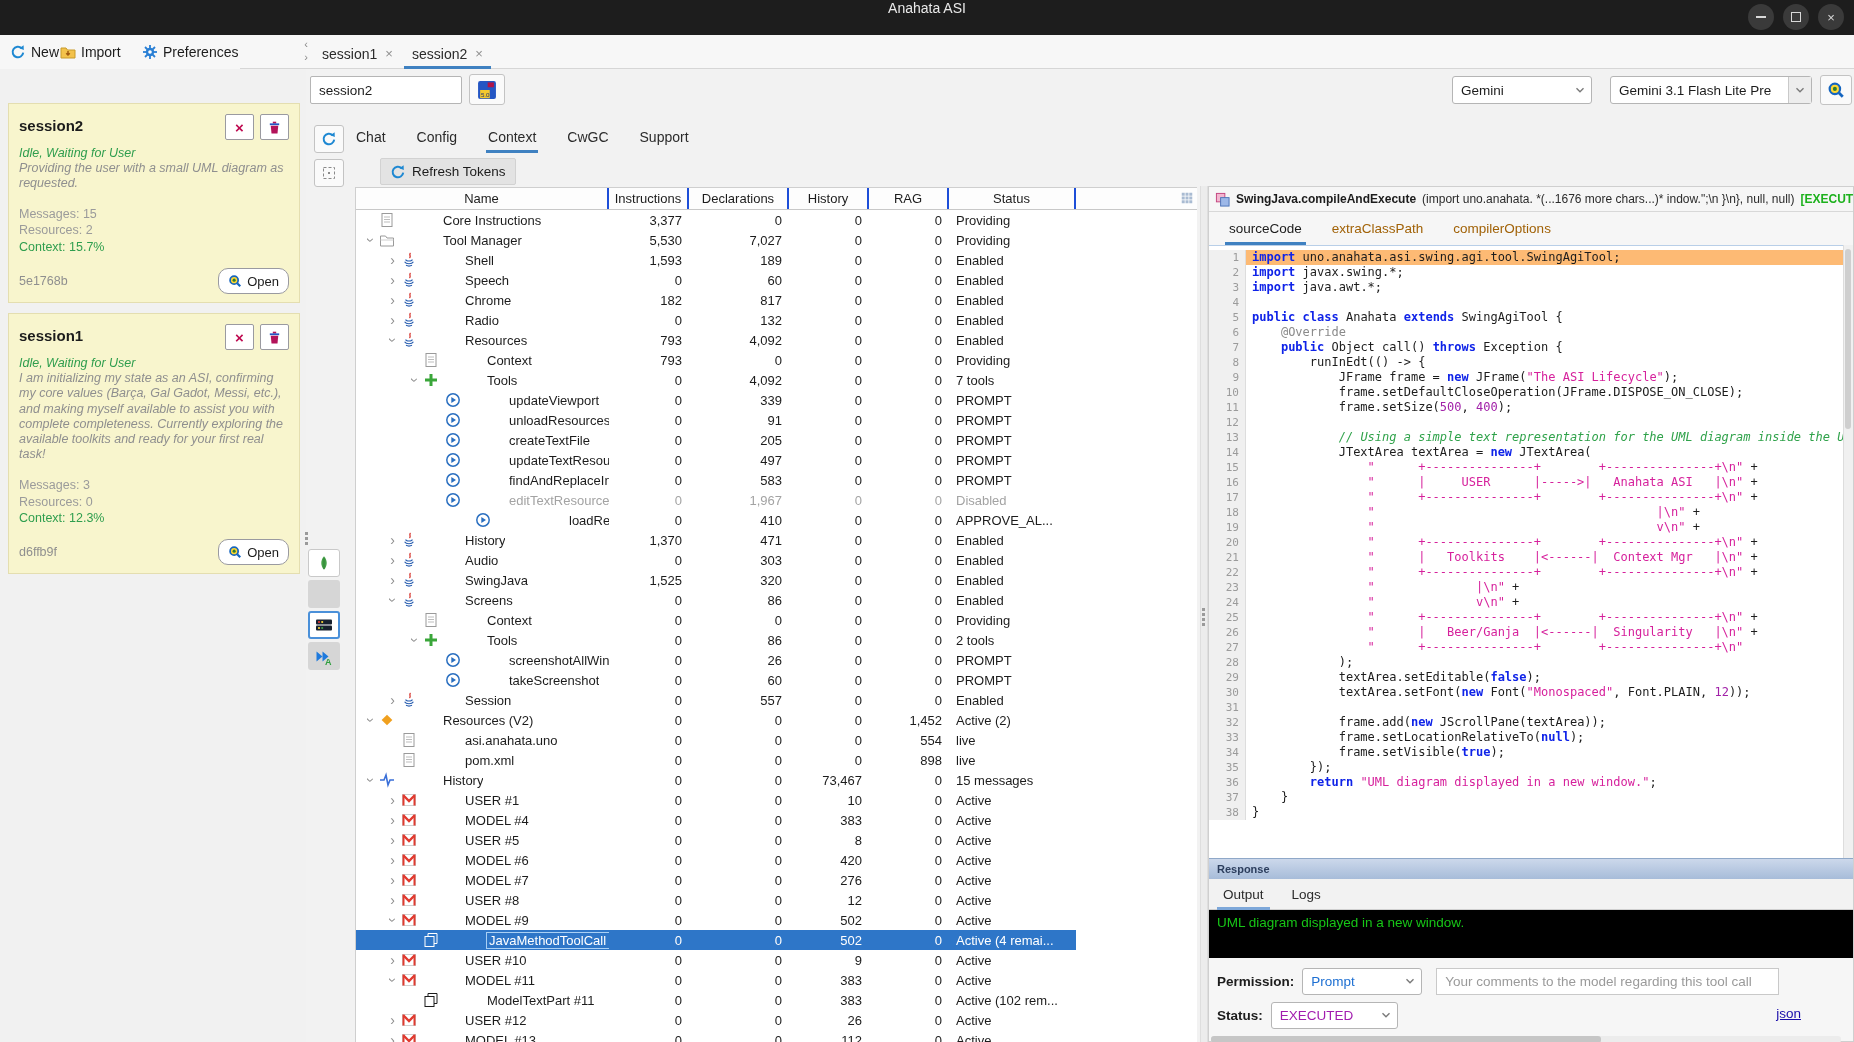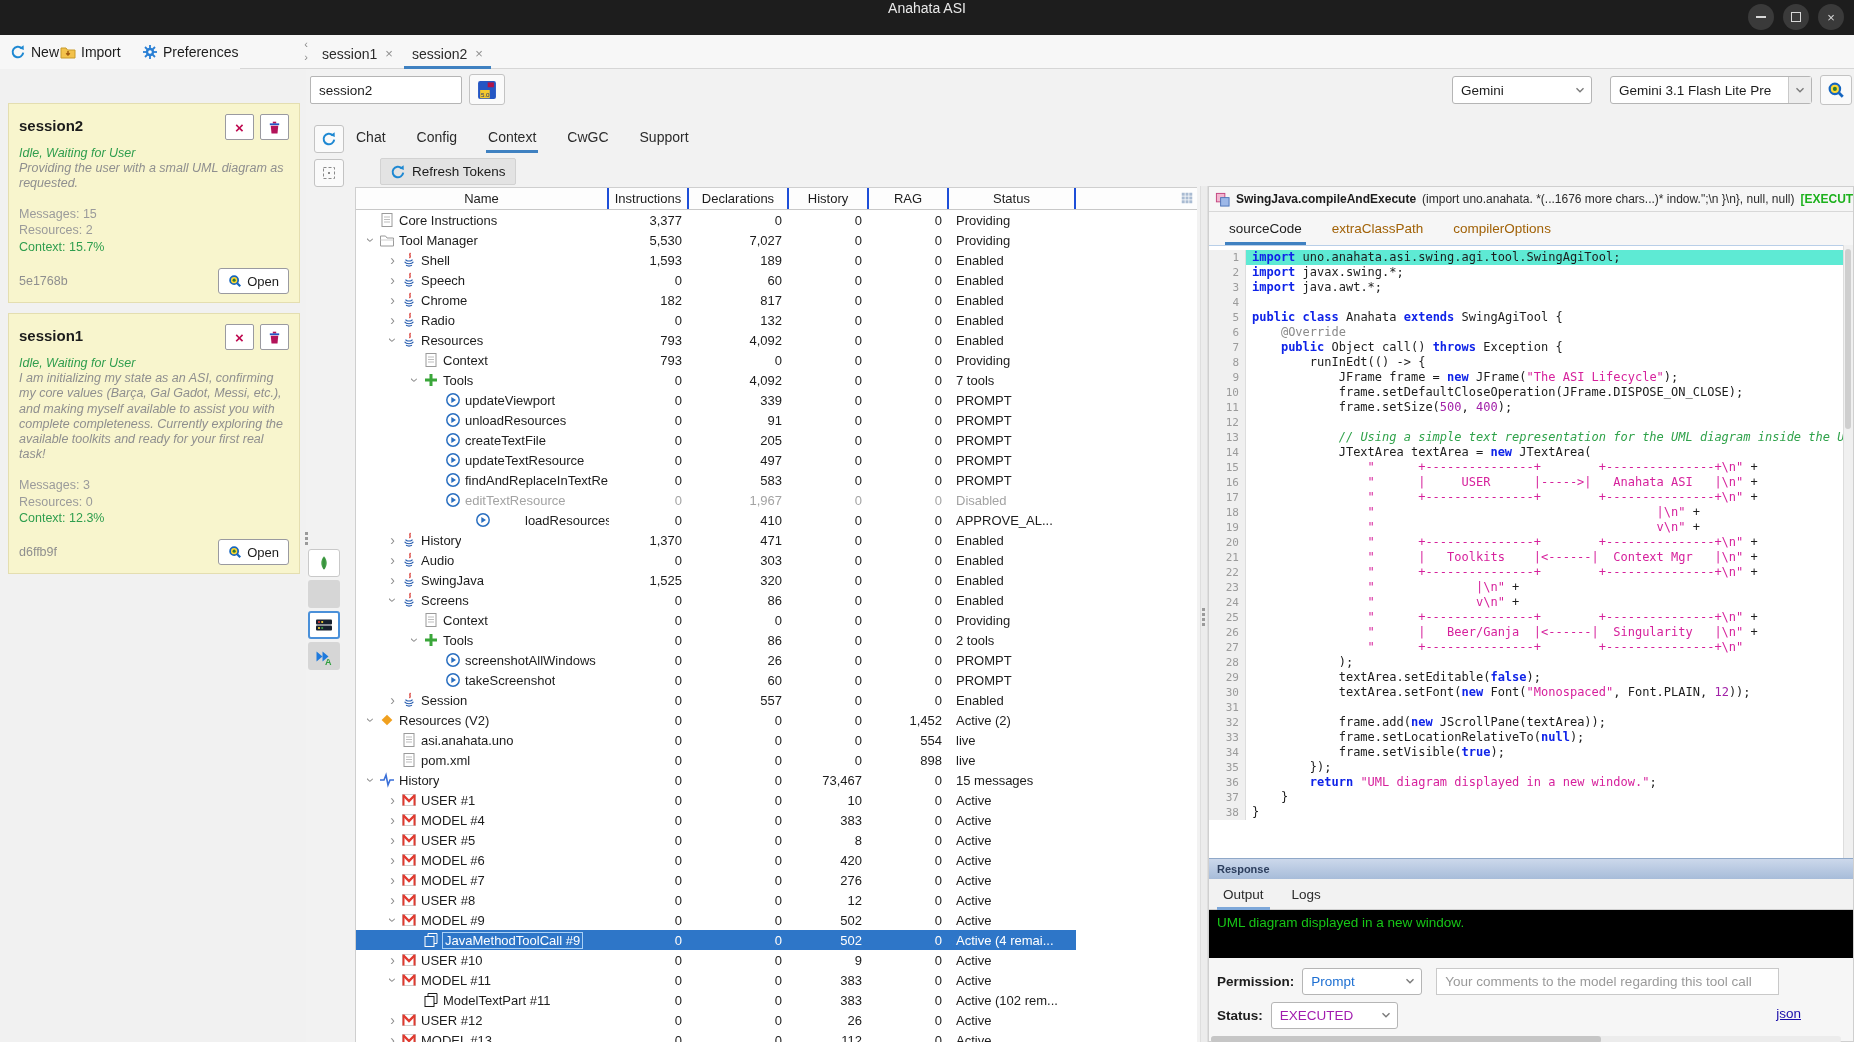--- a/index.html
+++ b/index.html
@@ -29,21 +29,21 @@
   .card .chead{display:flex;align-items:flex-start;}
   .card .ctitle{font-weight:bold;font-size:15px;flex:1;padding-top:3px;}
   .cbtn{width:27px;height:24px;background:#fff;border:1px solid #9a9aa0;border-radius:2px;margin-left:6px;display:flex;align-items:center;justify-content:center;}
   .cbtn .xg{color:#bf0a50;font-weight:bold;font-size:15px;line-height:1;}
   .cstatus{color:#2f9e4e;font-style:italic;font-size:12.5px;margin-top:6px;}
   .cdesc{color:#8f8f8f;font-style:italic;font-size:12.5px;line-height:1.22;margin-top:1px;}
   .cstats{margin-top:14px;font-size:12.5px;color:#9b9b9b;line-height:1.35;}
   .cstats .ctx{color:#2f9e4e;}
   .cfoot{display:flex;align-items:center;margin-top:12px;}
   .cid{color:#8f8f8f;font-size:12.5px;flex:1;}
-  .openbtn{background:#fff;border:1px solid #9a9aa0;border-radius:3px;height:24px;display:flex;align-items:center;gap:5px;font-size:13px;padding:0 9px;}
+  .openbtn{background:#fff;border:1px solid #9a9aa0;border-radius:10px;height:24px;display:flex;align-items:center;gap:5px;font-size:13px;padding:0 9px;}
   
   .mainr{position:absolute;left:306px;top:69px;width:1548px;height:973px;}
   .txtfield{position:absolute;background:#fff;border:1px solid #b5b5b5;border-radius:2px;font-size:13.5px;
             font-family:"Liberation Sans",sans-serif;box-sizing:border-box;padding:0 8px;color:#1c1c1c;}
   .sqbtn{position:absolute;background:#fafafa;border:1px solid #c3c3c3;border-radius:3px;display:flex;align-items:center;justify-content:center;box-sizing:border-box;}
   .combo{position:absolute;background:#fff;border:1px solid #b5b5b5;border-radius:3px;box-sizing:border-box;display:flex;align-items:center;font-size:13.5px;}
   .combo .cv{flex:1;padding:0 8px;white-space:nowrap;overflow:hidden;}
   .combo .car{width:22px;display:flex;align-items:center;justify-content:center;}
   .combo .car.btn{border-left:1px solid #c9c9c9;background:#ededed;align-self:stretch;}
   .ctabs{position:absolute;left:48px;top:49px;height:37px;display:flex;gap:27px;align-items:center;font-size:14px;}
@@ -70,42 +70,42 @@
   .trow.dis{color:#a3a3a3;}
   .cell{box-sizing:border-box;overflow:hidden;}
   .c-name{display:flex;align-items:center;height:20px;}
   .c-num{text-align:right;padding-right:7px;}
   .c-status{padding-left:7px;}
   .exp{width:17px;text-align:center;color:#8f8f8f;font-size:14px;flex:0 0 17px;line-height:1;}
   .trow.sel .exp{color:#e8f0fa;}
   .exp.open{transform:rotate(90deg);}
   .ticon{width:16px;height:16px;flex:0 0 16px;margin-right:4px;}
   .ticon svg{width:16px;height:16px;}
-  .tname{overflow:hidden;}
+  .tname{overflow:hidden;margin-left:44px;}
   .trow.sel .tname{outline:1px solid #a9d0f5;padding:0 2px;}
   
   .split{position:absolute;left:894px;top:117px;width:8px;height:856px;background:#ececec;border-left:1px solid #dedede;border-right:1px solid #dedede;box-sizing:border-box;}
   .split .dots{position:absolute;left:1px;top:420px;}
   .split .dots i{display:block;width:3px;height:3px;background:#9a9a9a;margin:2px auto;}
   
   .tpanel{position:absolute;left:902px;top:117px;width:646px;height:856px;background:#f6f6f6;border:1px solid #cfcfcf;box-sizing:border-box;}
   .tphead{position:absolute;left:0;top:0;width:100%;height:25px;display:flex;align-items:center;gap:6px;padding:0 6px;box-sizing:border-box;
           border-bottom:1px solid #d8d8d8;font-size:12px;white-space:nowrap;overflow:hidden;}
   .tphead .meth{font-weight:bold;}
   .tphead .args{color:#2b2b2b;}
   .tphead .badge{color:#1db11d;font-weight:bold;}
   .codetabs{position:absolute;left:0;top:25px;width:100%;height:33px;display:flex;gap:30px;padding-left:20px;align-items:center;font-size:13.5px;}
   .cdtab{position:relative;height:33px;display:flex;align-items:center;color:#a16207;}
   .cdtab.active{color:#1c1c1c;}
   .cdtab.active::after{content:"";position:absolute;left:-4px;right:-4px;bottom:0;height:3px;background:#3f81c1;}
   .codewrap{position:absolute;left:0;top:58px;width:100%;height:613px;background:#fff;border-top:1px solid #b9cfe8;box-sizing:border-box;overflow:hidden;padding-top:4px;}
   .cl{display:flex;height:15px;line-height:15px;font-family:"DejaVu Sans Mono",monospace;font-size:12px;}
   .ln{flex:0 0 30px;text-align:right;padding-right:6px;color:#9b9b9b;background:#f0f0f0;border-right:1px solid #ddd;font-size:11px;}
   .ct{flex:1;white-space:pre;padding-left:6px;overflow:hidden;}
-  .cl.hl1 .ct{background:#5eead4;}
+  .cl.hl1 .ct{background:#fdba74;}
   .kw{color:#0f23e8;font-weight:bold;}
   .str{color:#d6219c;}
   .com{color:#2fa24a;font-style:italic;}
   .num{color:#a120a8;}
   .ann{color:#8a8a8a;}
   .vtrack{position:absolute;right:0;top:58px;width:9px;height:613px;background:#f0f0f0;border-left:1px solid #ddd;}
   .vthumb{position:absolute;left:1px;top:4px;width:6px;height:180px;background:#cfcfcf;border-radius:3px;}
   .respbar{position:absolute;left:0;top:671px;width:100%;height:21px;background:linear-gradient(#ccd8eb,#a7bcd9);
            border-top:1px solid #8fa8c8;display:flex;align-items:center;padding-left:8px;box-sizing:border-box;
            font-size:11px;font-weight:bold;color:#2c3e5d;}

